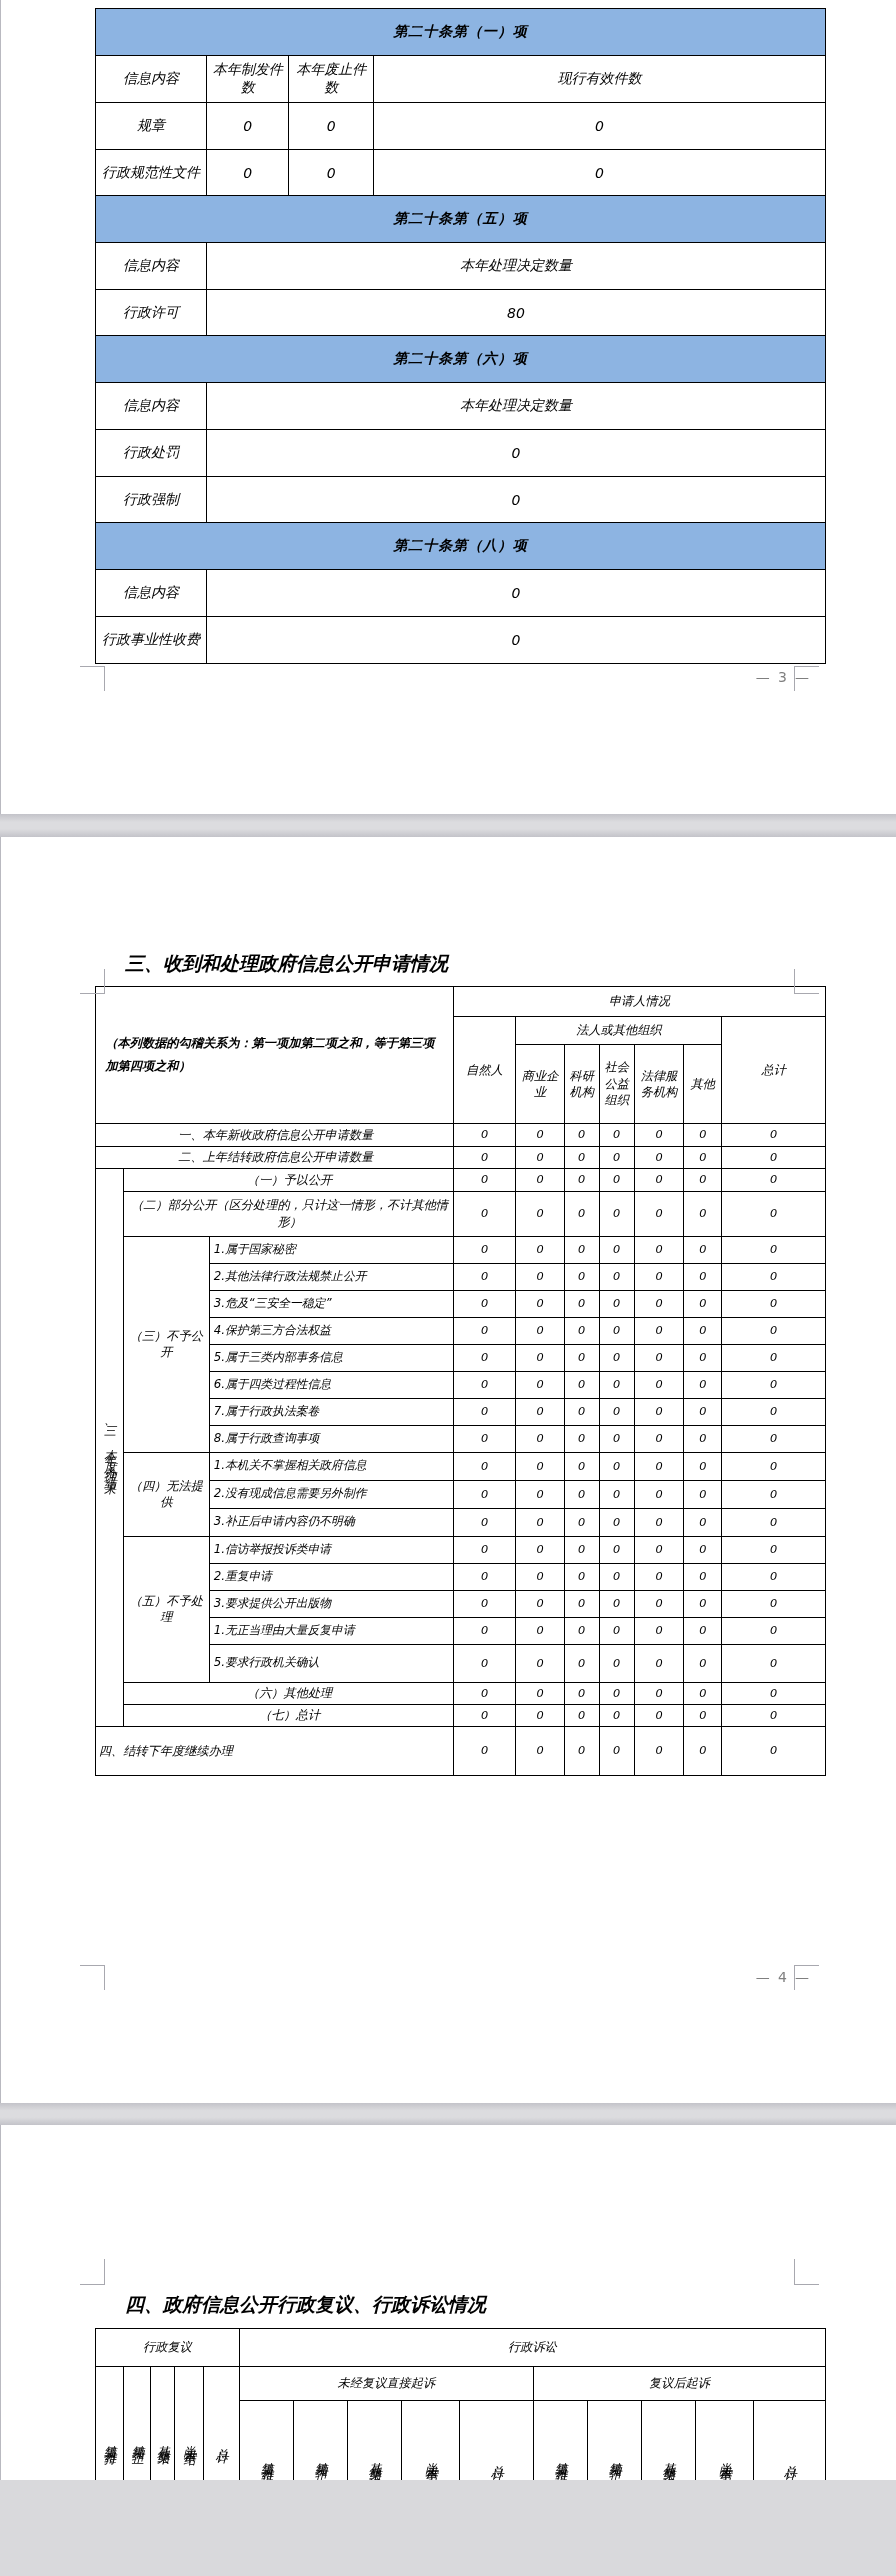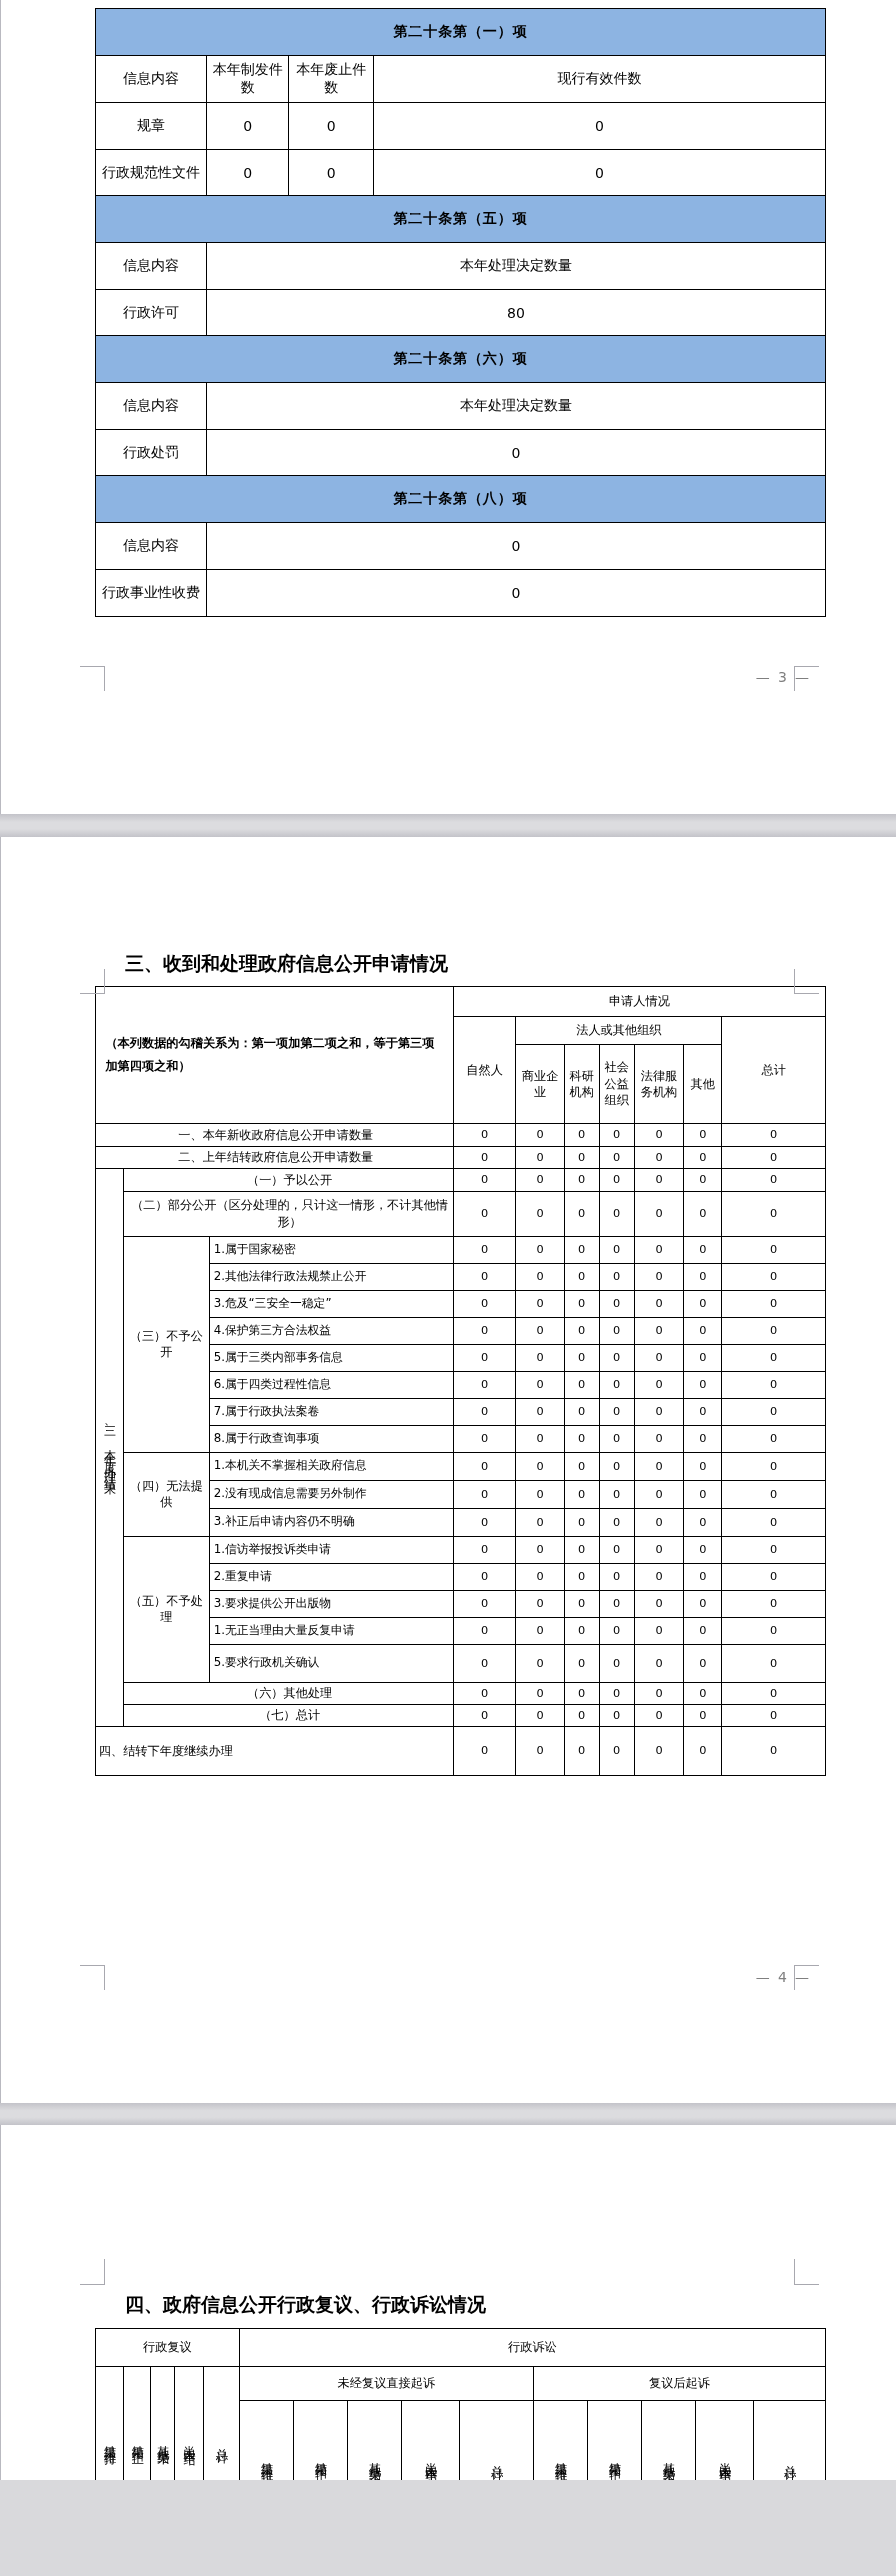--- a/index.html
+++ b/index.html
@@ -11,21 +11,21 @@
   }
   .page{
     position:relative;background:#ffffff;box-sizing:border-box;
     border-left:1.9px solid #b9b9c0;border-right:1.9px solid #b9b9c0;
     overflow:hidden;
   }
   #page-p3{height:814px;}
   #page-p4{height:1266px;}
   #page-p5{height:355px;}
   .page-gap{height:22.6px;background:linear-gradient(#c3c3c9,#dcdcdf 35%,#dcdcdf 65%,#c3c3c9);}
-  .content{padding:0 70px 0 94px;}
+  .content{padding:0 70px 0 94px;font-style:italic;}
 
   
   .doc-table{width:100%;border-collapse:collapse;table-layout:fixed;border:1.9px solid #000;}
   .doc-table td,.doc-table th{border:0.9px solid #000;text-align:center;vertical-align:middle;
     font-weight:400;padding:1.9px 2.8px;box-sizing:border-box;overflow:hidden;}
   .blue-title td{background:#8db4e2;font-weight:700;font-size:15px;height:41px;letter-spacing:0.9px;}
 
   
   .t1{margin-top:-1.9px;}
   .t1 td{font-size:14px;height:47px;}
@@ -131,20 +131,24 @@
           <td colspan="2">第二十条第（六）项</td>
         </tr>
       </tbody>
       <tbody>
           <tr>
             <td>信息内容</td>
             <td>本年处理决定数量</td>
           </tr>
           <tr>
             <td>行政处罚</td>
+            <td>0</td>
+          </tr>
+          <tr>
+            <td>行政强制</td>
             <td>0</td>
           </tr>
         </tbody>
     </table>
 
     <table class="doc-table t1">
       <colgroup>
           <col style="width:15.2%">
           <col style="width:84.8%">
         </colgroup>

